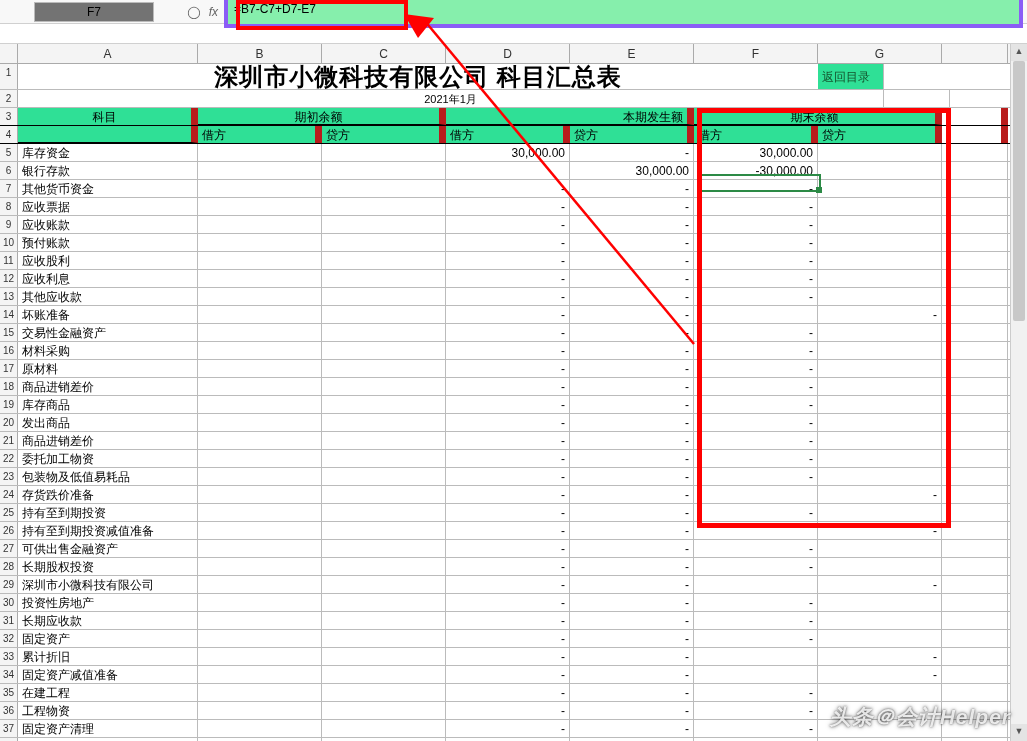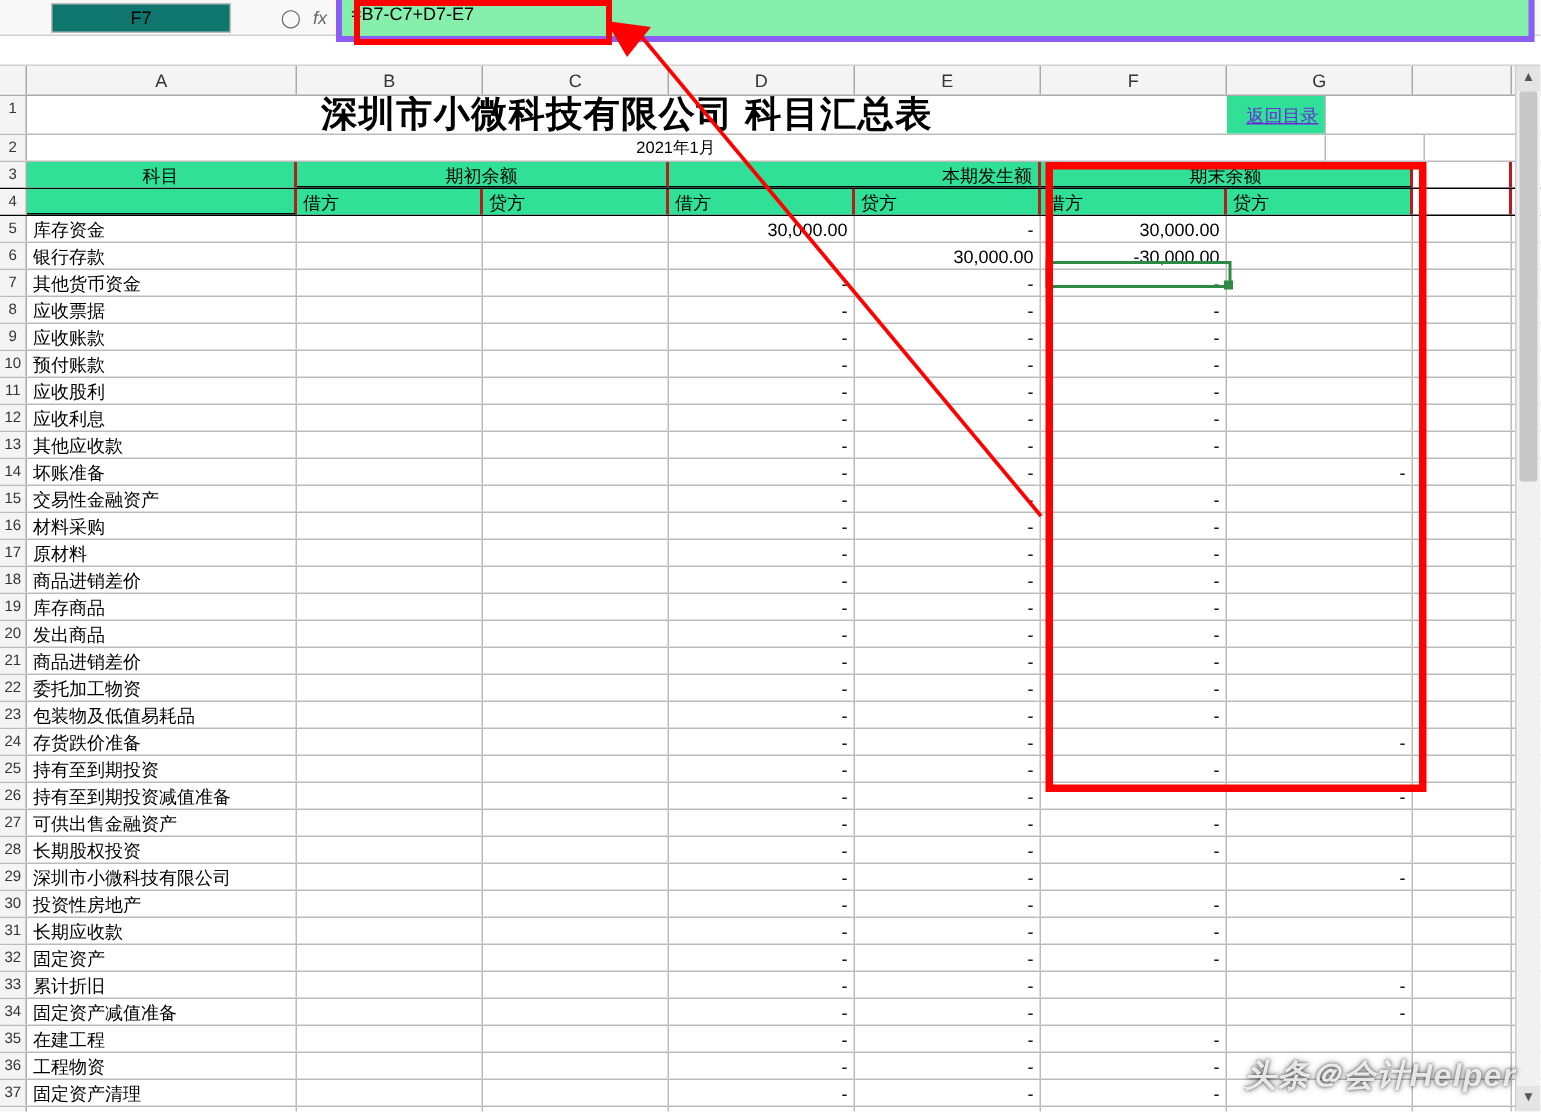--- a/index.html
+++ b/index.html
@@ -1,20 +1,20 @@
 <!DOCTYPE html>
 <html><head>
 <meta charset="utf-8">
 <style>
   * { box-sizing: border-box; margin: 0; padding: 0; }
   body { font-family: "SimSun", Arial, sans-serif; font-size: 12px; background: #fff; color: #000; width: 1027px; height: 741px; position: relative; overflow: hidden; }
 
   
   .formula-bar { display: flex; align-items: center; height: 24px; border-bottom: 1px solid #d0d0d0; background: #f8f8f8; padding: 0 4px 0 34px; }
-  .name-box   { width: 120px; height: 20px; background: #0f766e; border: 1px solid #bbb; line-height: 18px; padding: 0 6px; text-align: center; }
+  .name-box   { width: 120px; height: 20px; background: #737373; border: 1px solid #bbb; line-height: 18px; padding: 0 6px; text-align: center; }
   .fb-icons   { width: 70px; display: flex; justify-content: flex-end; align-items: center; gap: 8px; padding-right: 6px; }
   .fb-icon    { color: #666; font-size: 12px; }
   .formula-box{ flex: 1; height: 32px; background: #86efac; border: 4px solid #8b5cf6; line-height: 18px; padding: 0 6px; }
 
   
   .sheet      { position: relative; }
   .col-hdrs   { display: flex; height: 20px; background: #f4f4f4; border-bottom: 1px solid #aaa; }
   .rownum-col { width: 18px; border-right: 1px solid #aaa; background:#f4f4f4; }
   .col-hdr    { border-right: 1px solid #aaa; text-align: center; line-height: 20px; color:#333; }
   .colA { width: 180px; }
@@ -29,26 +29,26 @@
   .rows   { }
   .row    { display: flex; height: 18px; border-bottom: 1px solid #bbb; }
   .rnum   { width: 18px; border-right: 1px solid #aaa; text-align:center; line-height:18px; background:#f4f4f4; font-size:10px; color:#333;}
   .cell   { border-right: 1px solid #bbb; line-height:18px; padding: 0 4px; white-space: nowrap; overflow:hidden; }
   .cA{width:180px;} .cB{width:124px;} .cC{width:124px;} .cD{width:124px;} .cE{width:124px;} .cF{width:124px;} .cG{width:124px;} .cH{width:66px;}
   .right { text-align:right;}
   .greenhdr{ background:#2fe096; text-align:center; border-right:1px solid #000; border-bottom:1px solid #000;}
   .greenhdr2{ background:#2fe096; text-align:left; padding-left:4px; border-right:1px solid #000;}
   .title     { font-size: 24px; font-weight:bold; text-align:center; letter-spacing:1px;}
   .subdate   { font-size:11px; text-align:center;}
-  .link      { color:#6d28d9; text-decoration:underline; background:#2fe096; text-align:right; }
+  .link      { color:#14532d; background:#2fe096; text-align:left; }
 
   .row.title-row { height: 26px; }
   .row.title-row .cell { line-height:26px; }
   .row.hdr-row   { border-bottom:1px solid #000;}
-  .row.hdr-row .cell { border-right:2px solid #b91c1c;}
+  .row.hdr-row .cell { border-right:7px solid #b91c1c;}
 
   
   .highlight-formula { position:absolute; left:236px; top:0px; width:172px; height:30px; border:4px solid #ff0000; pointer-events:none;}
   .highlight-result  { position:absolute; left:697px; top:108px; width:254px; height:420px; border:5px solid #ff0000; pointer-events:none;}
   .arrow {
     position:absolute; left:404px; top:14px;
     width: 300px; height: 340px; pointer-events:none;
   }
   .arrow svg line { stroke:#ff0000; stroke-width:2.5; }
   .arrow svg polygon{ fill:#ff0000; }

